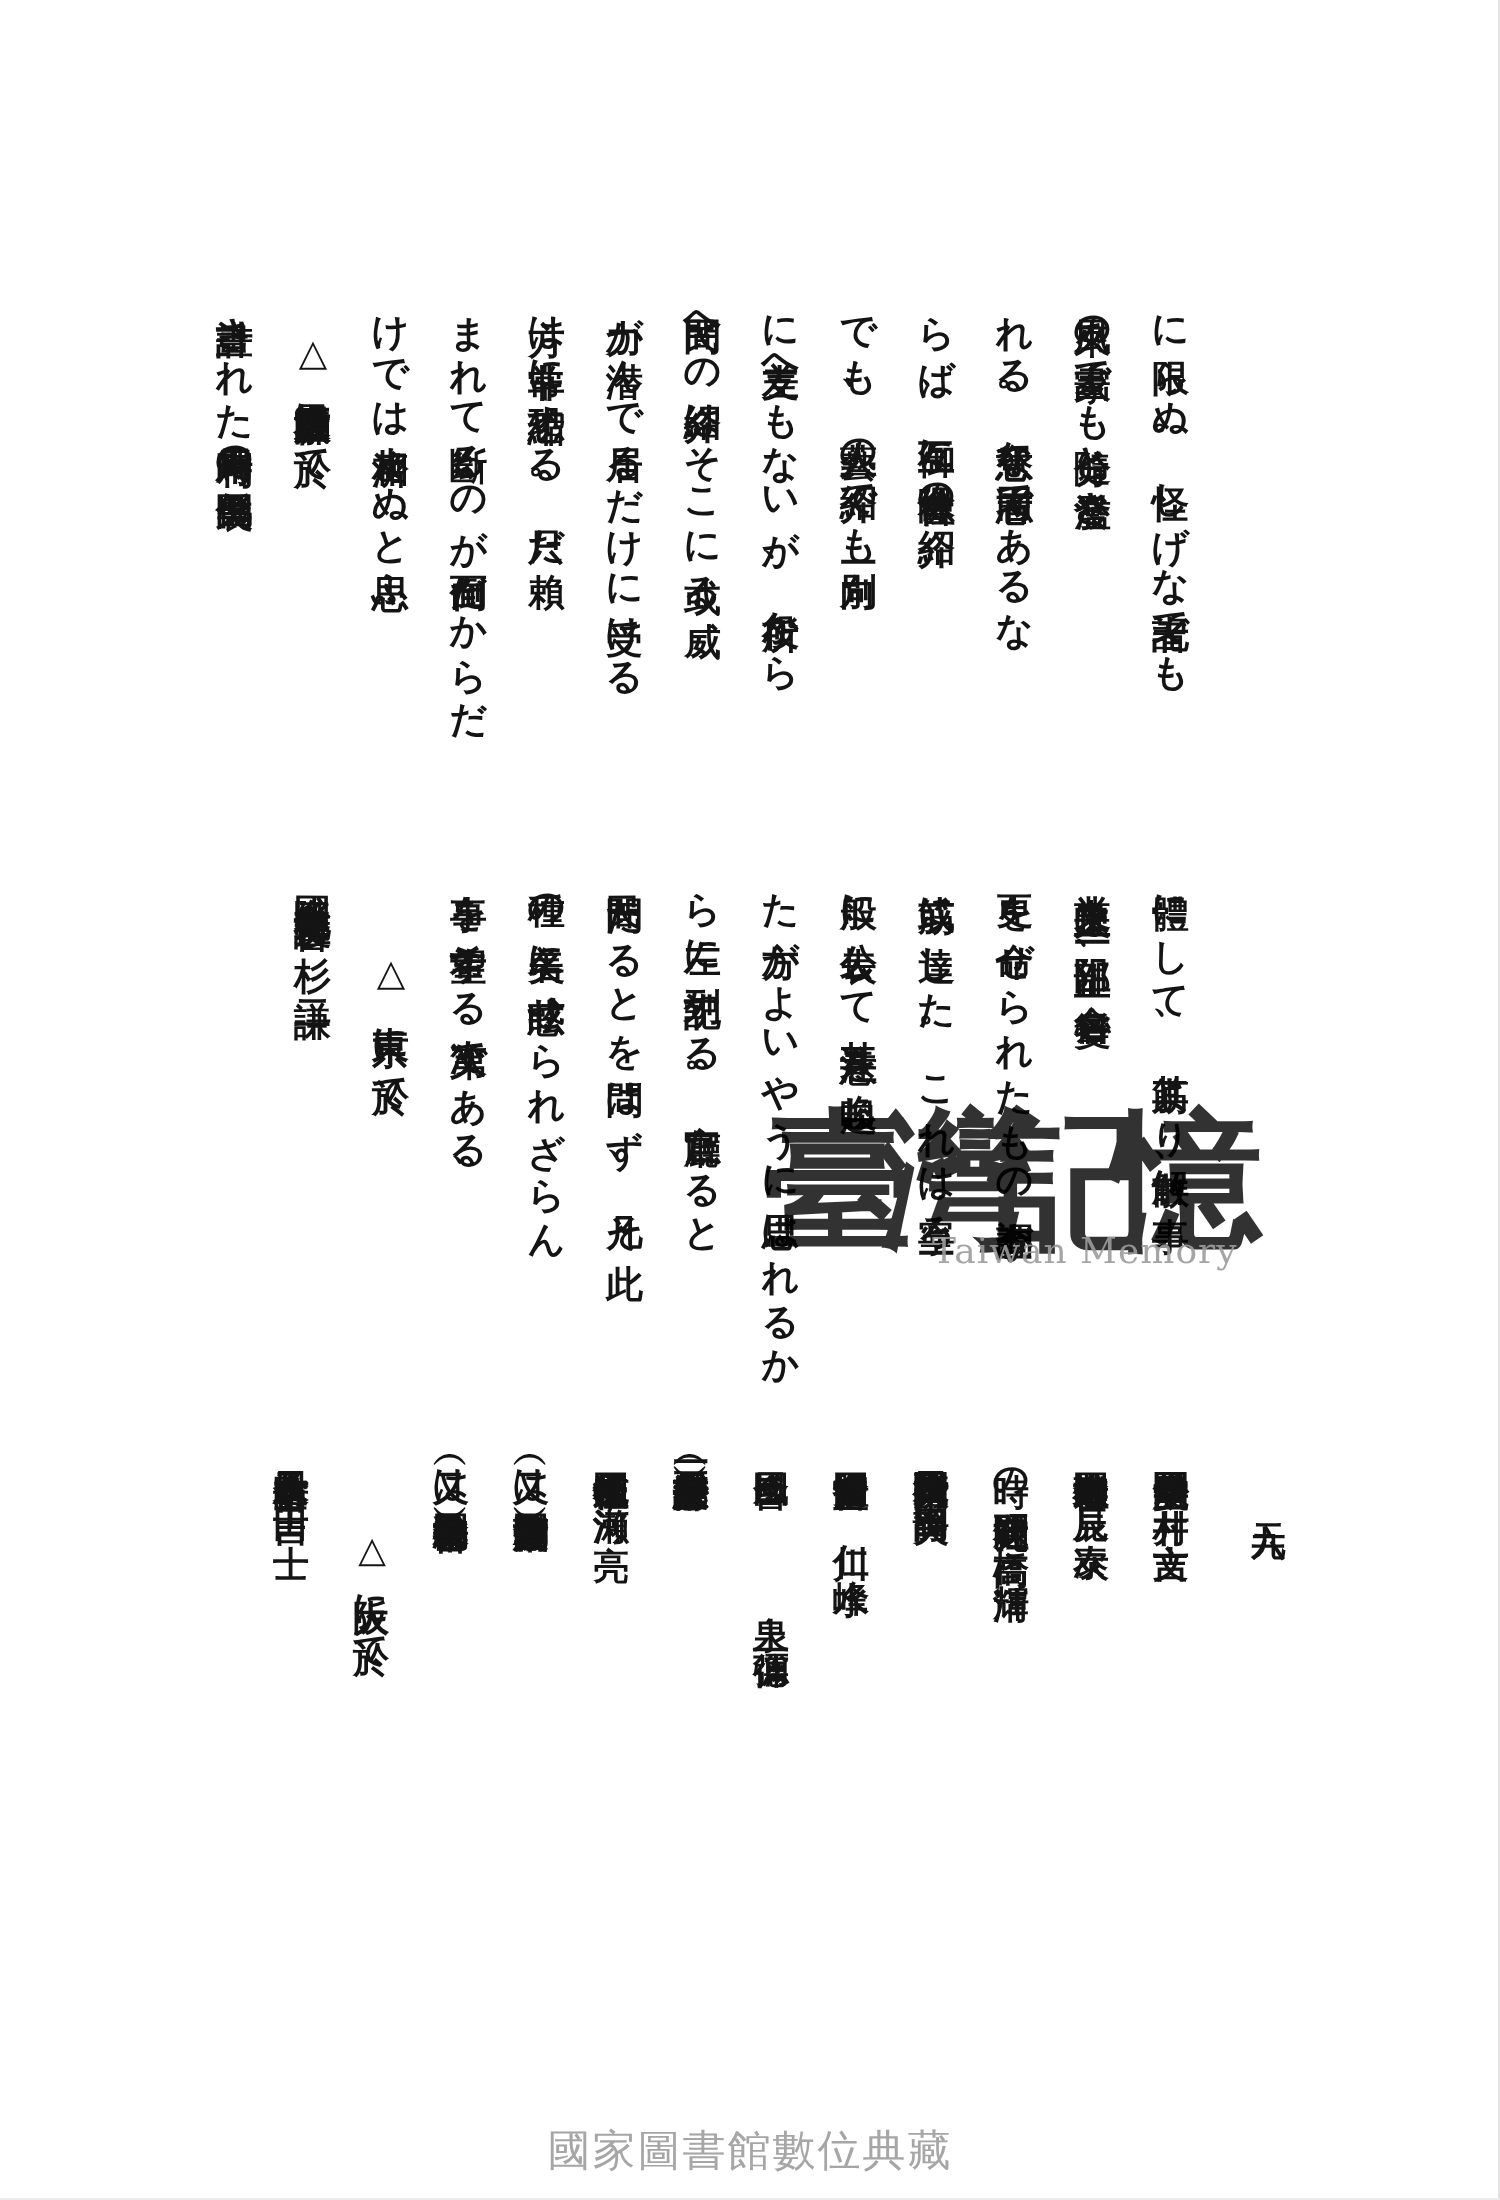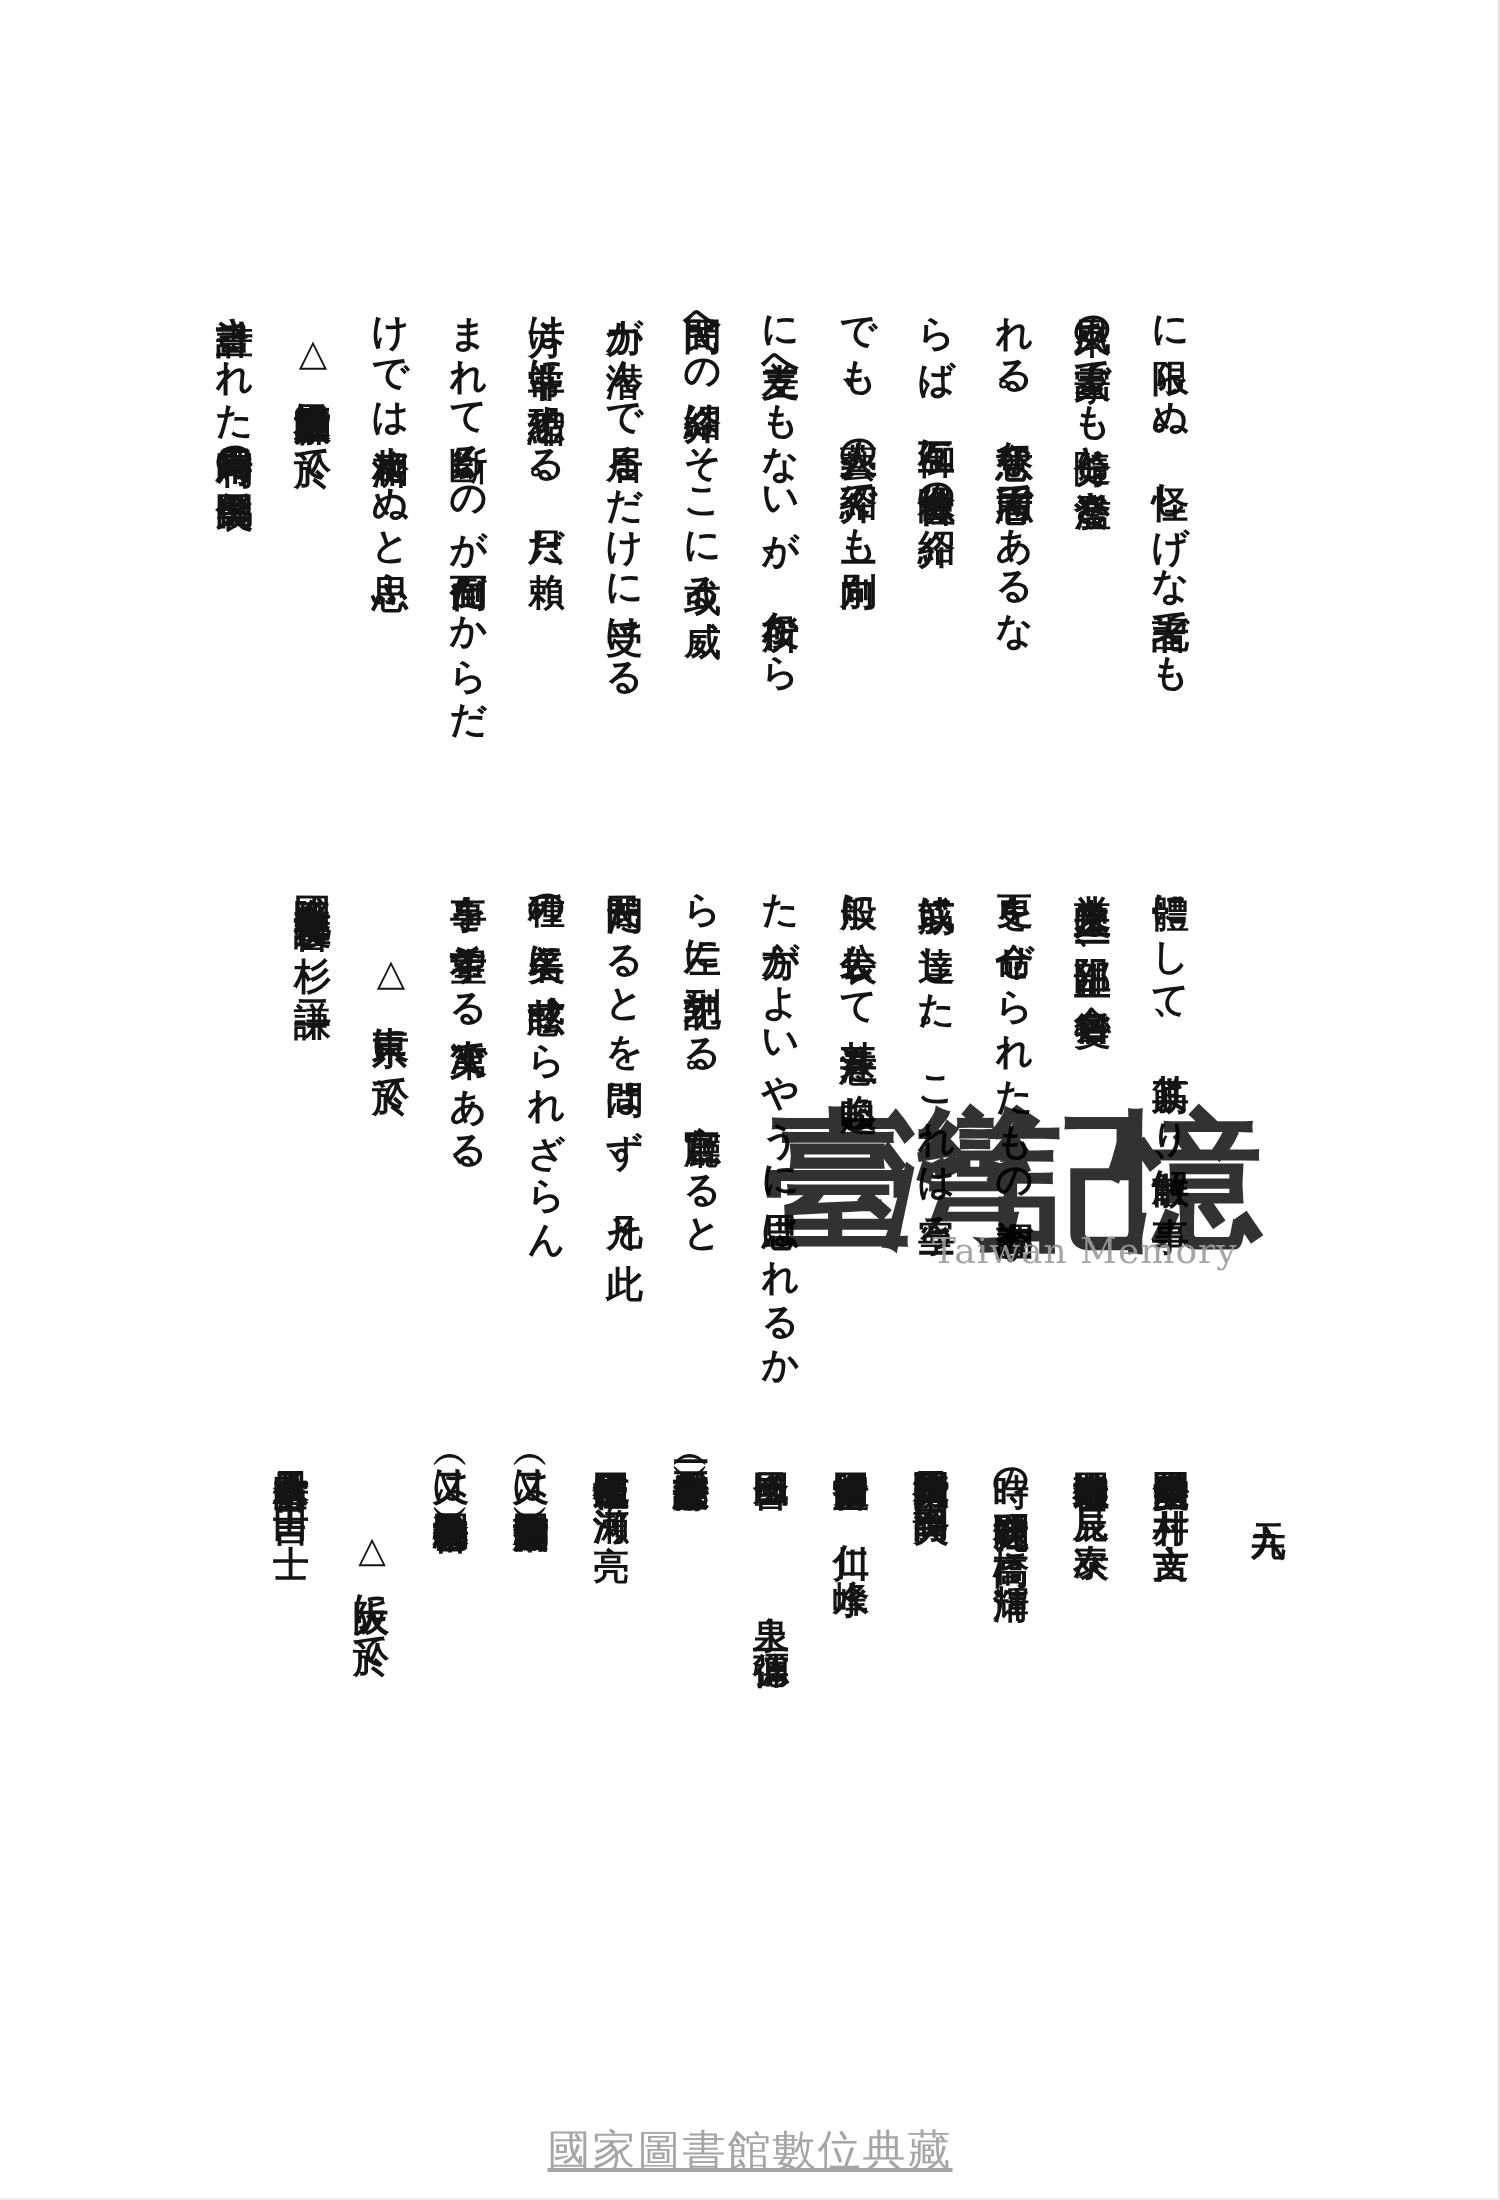--- a/index.html
+++ b/index.html
@@ -105,21 +105,20 @@
   .footer-caption {
     position: absolute;
     top: 2122px;
     left: 50%;
     transform: translateX(-50%);
     font-family: "DejaVu Sans", sans-serif;
     font-size: 43px;
     letter-spacing: 2px;
     color: #a6a6a6;
     white-space: nowrap;
-    text-decoration: underline;
   }
 </style>
 </head>
 <body>
 
 <div class="page">
 
   <div class="band band-top">
     <p>に限らぬ。怪しげな記者でも</p>
     <p>風來の畵家でも隨分と濫發さ</p>

